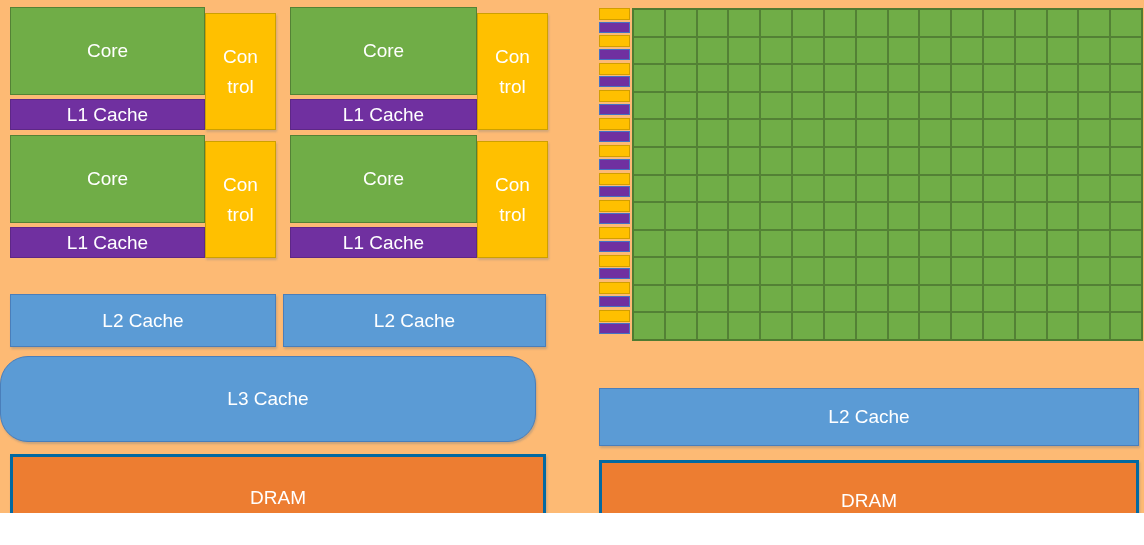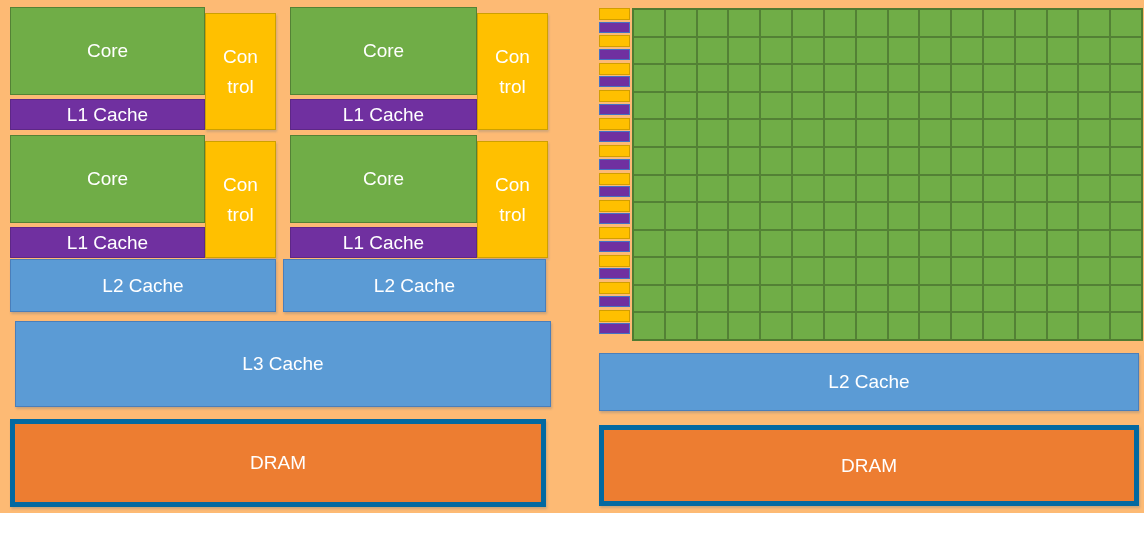--- a/index.html
+++ b/index.html
@@ -4,21 +4,21 @@
 <style>
   :root{
     --green:#70AD47; --grid-line:#538135; --yellow:#FFC000; --purple:#7030A0;
     --blue:#5B9BD5; --orange:#ED7D31;
   }
   html,body{margin:0;padding:0;background:#fff;}
   .canvas{
     position:relative; width:1144px; height:513px; background:#fdba74; overflow:hidden;
     font-family:"Liberation Sans", sans-serif; color:#fff;
   }
-  .abs{position:absolute; box-sizing:border-box;}
+  .abs{position:absolute; box-sizing:border-box;margin-top:35px;}
   .lbl{display:flex; align-items:center; justify-content:center; font-size:19px; color:#fff;}
   
   .cpu-block{position:absolute; width:264px; height:115px;}
   .core{
     position:absolute; left:0; top:0; width:193px; height:86px;
     background:var(--green); border:1px solid #548235;
   }
   .cpu-block.narrow .core{width:185px;}
   .l1{
     position:absolute; left:0; top:92px; width:193px; height:29px;
@@ -31,21 +31,21 @@
     box-shadow:1px 2px 2px rgba(130,130,130,0.35);
     display:flex; flex-direction:column; align-items:center; justify-content:center;
     font-size:19px; line-height:30px;margin-top:6px;
   }
   .cpu-block.narrow .control{left:187px;}
   .blue-box{
     background:var(--blue); border:1px solid #4A7EBA;
     box-shadow:1px 2px 2px rgba(130,130,130,0.4);
   }
   .orange-box{
-    background:var(--orange); border:5px solid #0369a1;
+    background:var(--orange); border:3px solid #0369a1;
     box-shadow:1px 2px 2px rgba(130,130,130,0.4);
   }
   .chip-label{
     position:absolute; top:516px; height:28px; display:flex; align-items:center; justify-content:center;
     color:#1b1b1b; font-size:25px;
   }
   
   .sm-col{
     position:absolute; left:599px; top:8px; width:31px; height:329px;
     display:flex; flex-direction:column;
@@ -118,21 +118,21 @@
     </div>
   </div>
 
   <div class="abs blue-box lbl" style="left:10px;top:259px;width:266px;height:53px;">
     <span>L2 Cache</span>
   </div>
   <div class="abs blue-box lbl" style="left:283px;top:259px;width:263px;height:53px;">
     <span>L2 Cache</span>
   </div>
 
-  <div class="abs blue-box lbl" style="left:15px;top:321px;width:536px;height:86px;">
+  <div class="abs blue-box lbl" style="left:0;top:321px;width:536px;height:86px;border-radius:28px;">
     <span>L3 Cache</span>
   </div>
 
   <div class="abs orange-box lbl" style="left:10px;top:419px;width:536px;height:88px;">
     <span>DRAM</span>
   </div>
 
   <div class="chip-label" style="left:10px;width:536px;">
     <span>CPU</span>
   </div>

